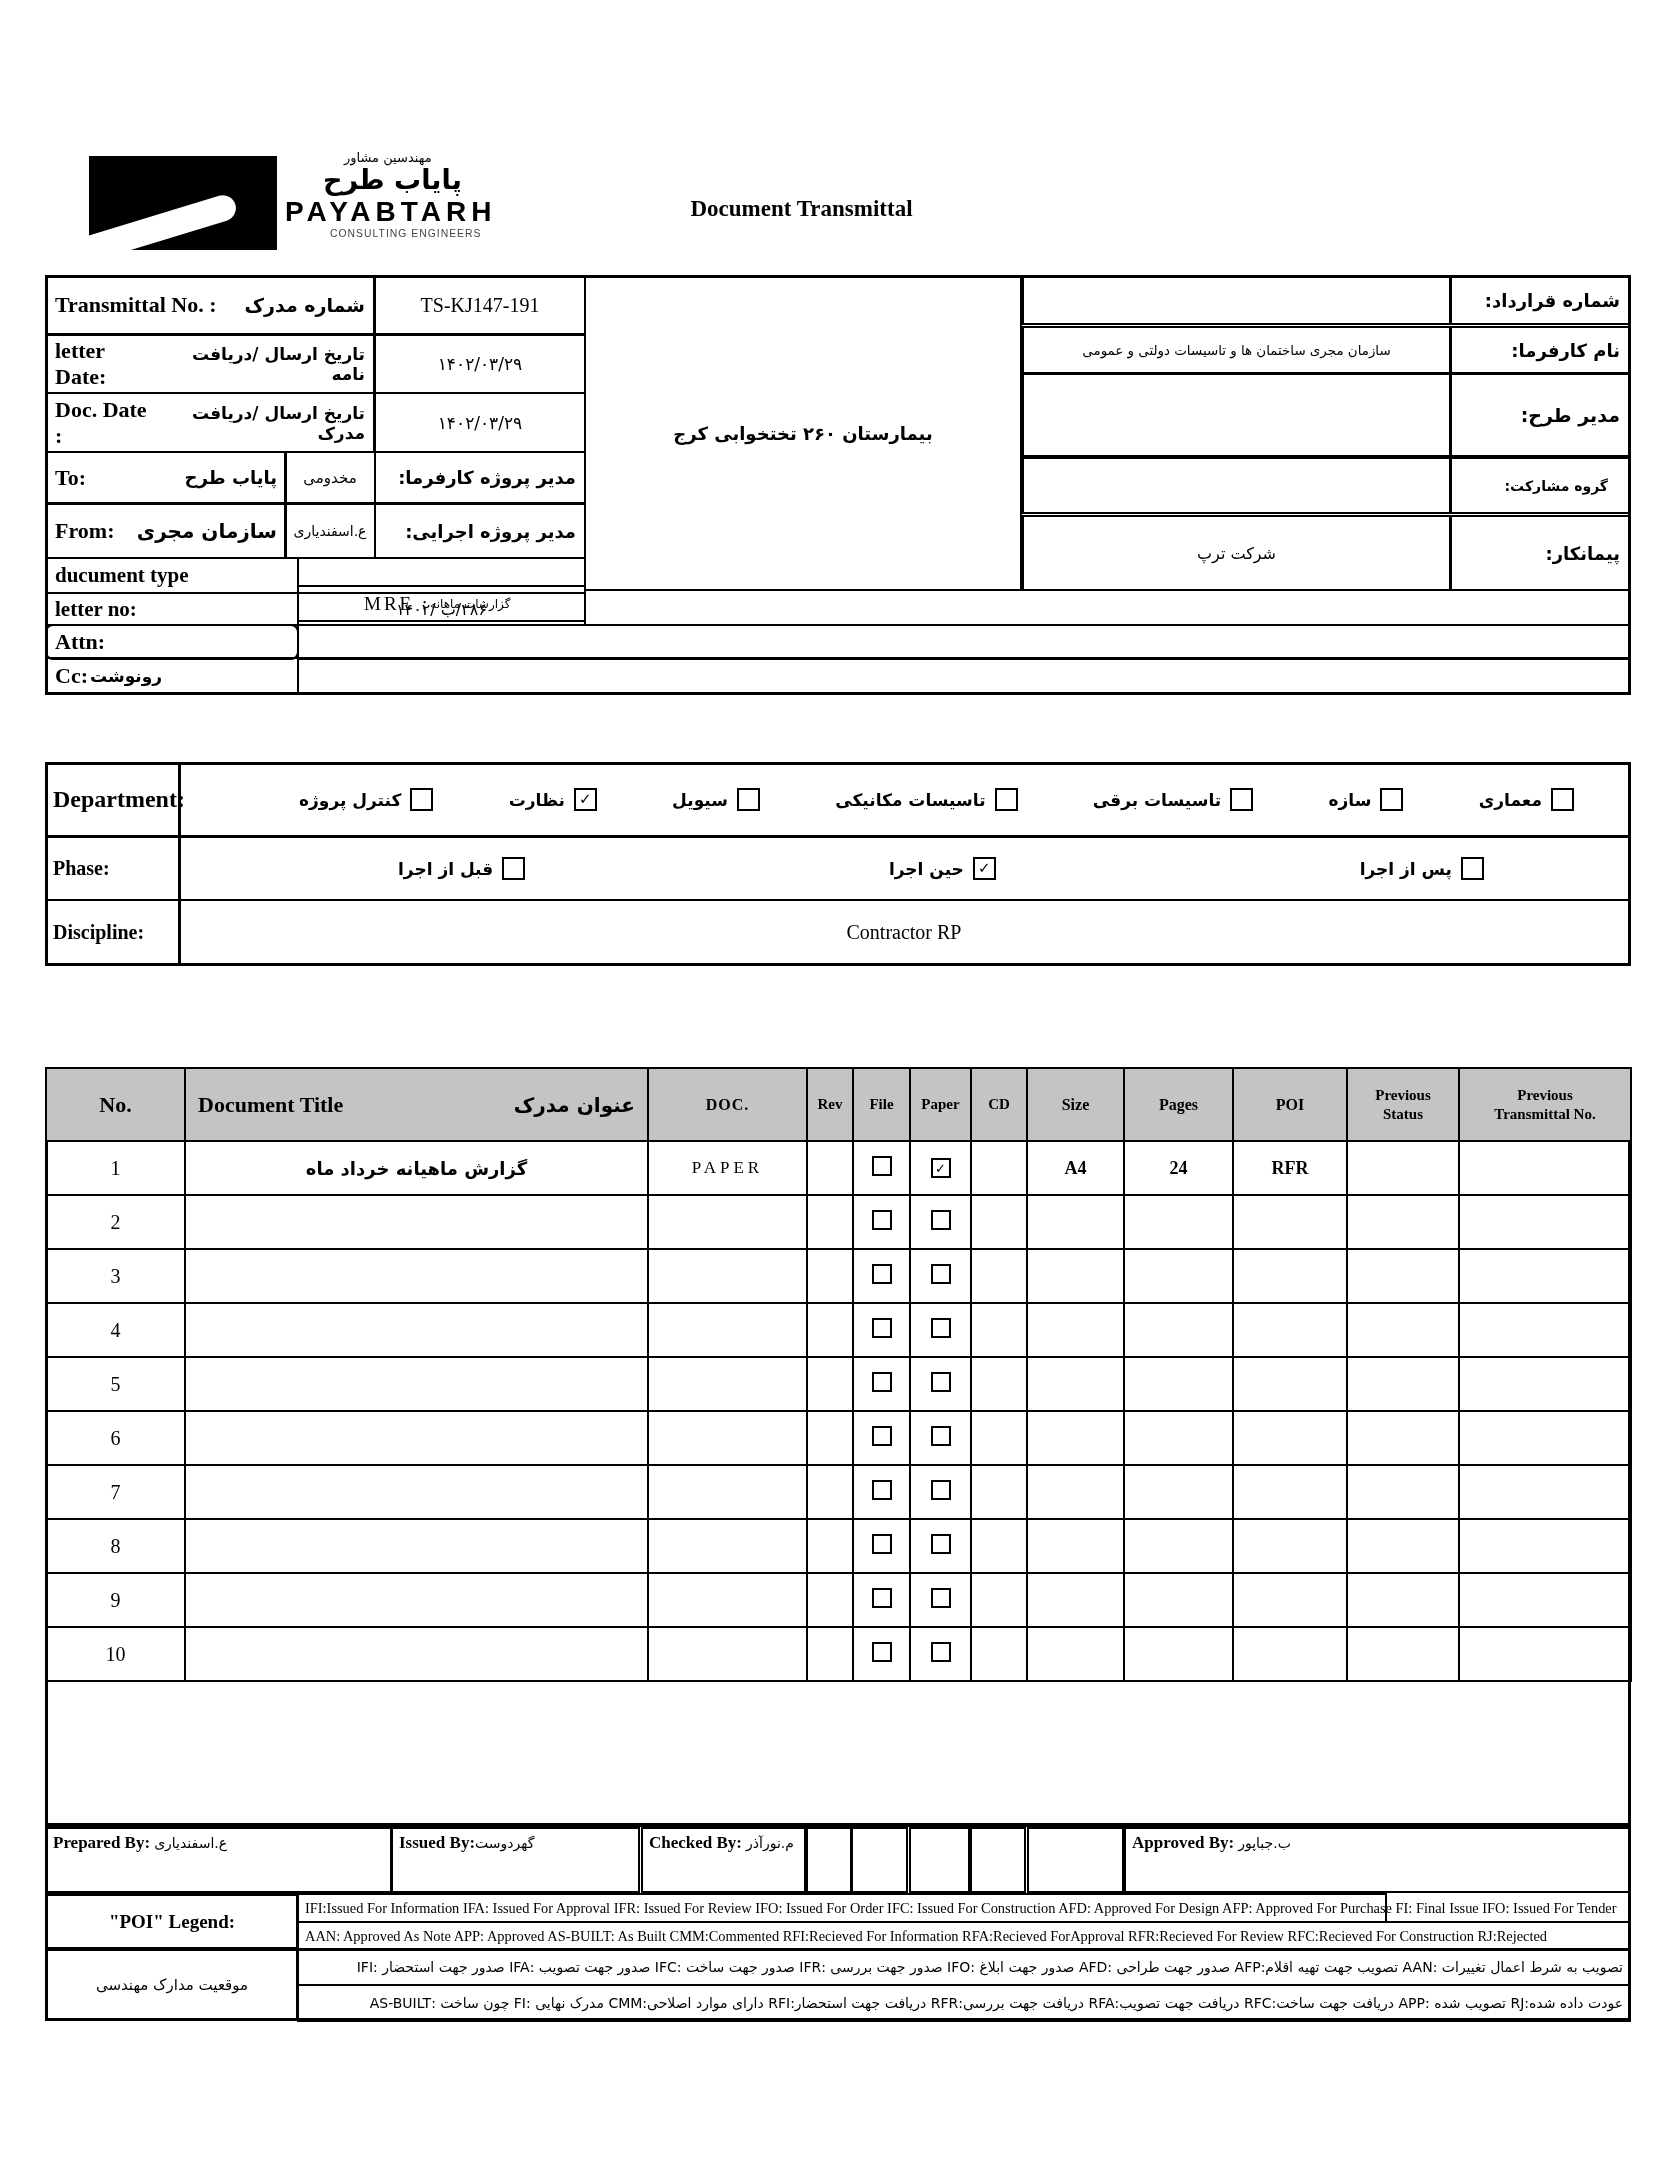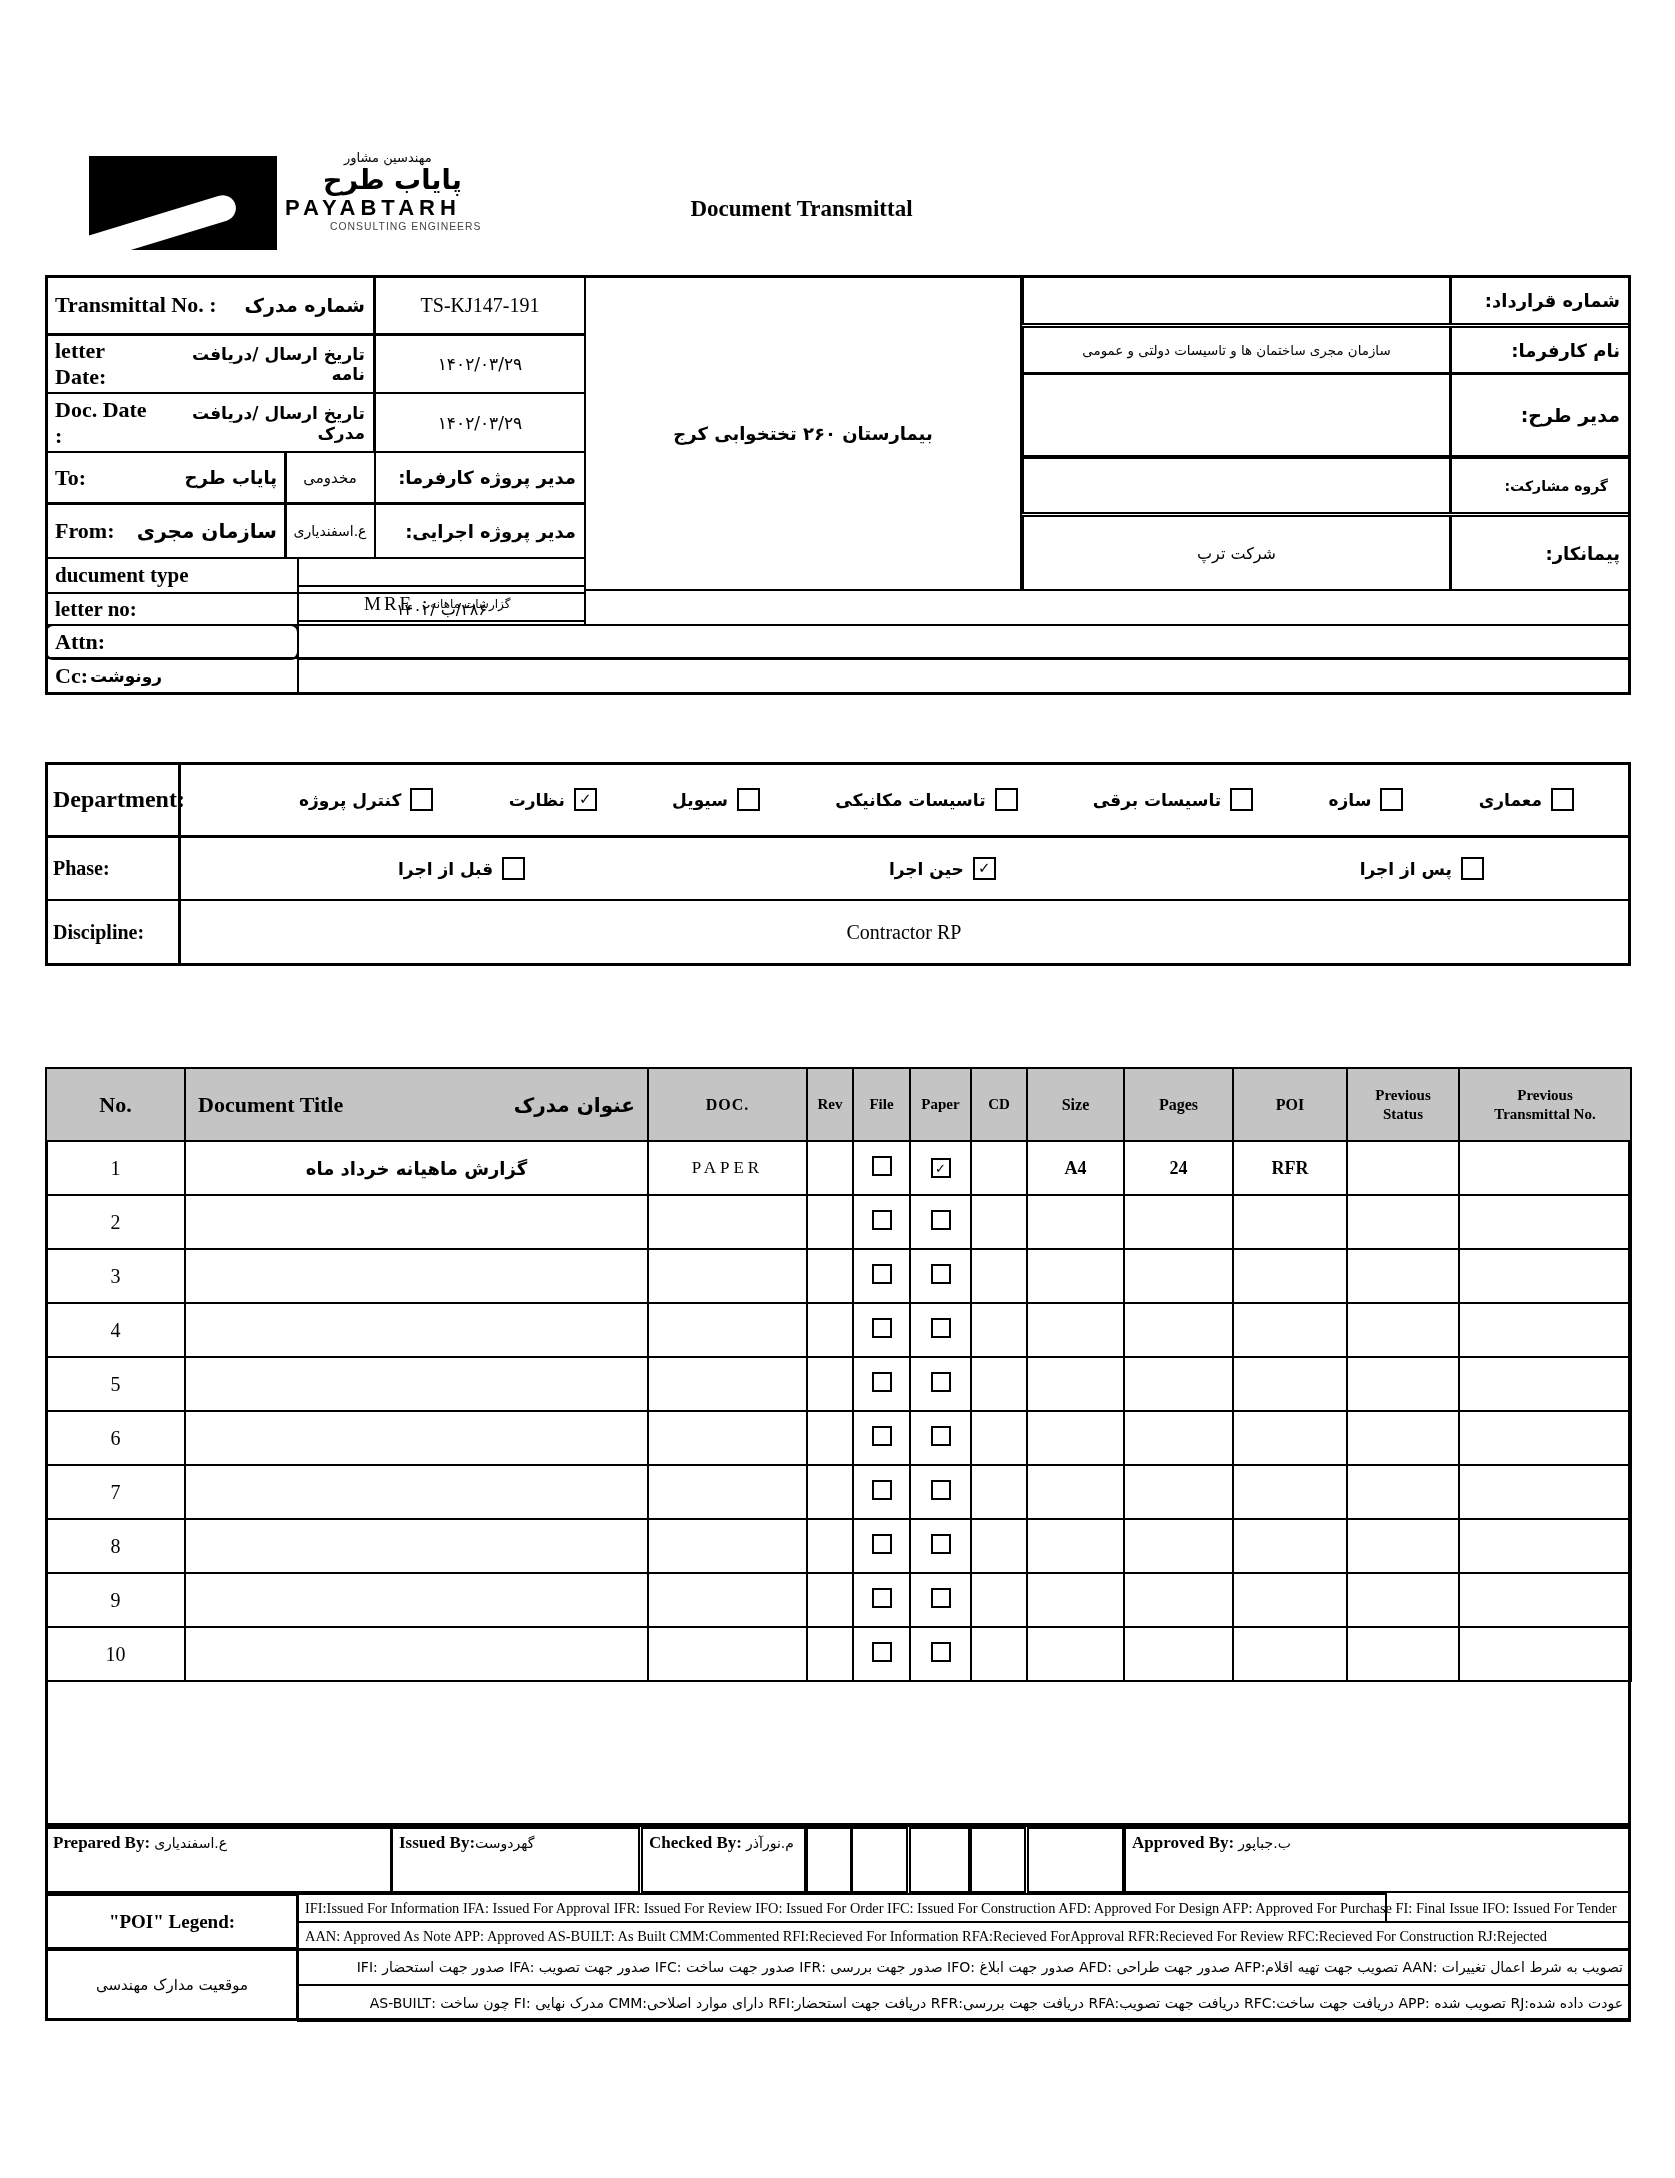--- a/index.html
+++ b/index.html
@@ -33,21 +33,21 @@
 <body>
 
 <div class="page">
 
   <div class="abs" style="left:89px;top:156px;width:188px;height:94px;background:#000;overflow:hidden;">
     <div class="logo-swoosh"></div>
   </div>
   <div class="abs" style="left:285px;top:150px;width:228px;height:109px;">
     <div class="fa" style="font-size:13px;text-align:left;padding-left:59px;">مهندسین مشاور</div>
     <div class="fab" style="font-size:27px;text-align:left;padding-left:38px;line-height:1.1;">پایاب طرح</div>
-    <div class="en" style="font-family:'Liberation Sans','DejaVu Sans',sans-serif;font-size:22px;letter-spacing:5px;line-height:1.2;">PAYABTARH</div>
+    <div class="en" style="font-family:'Liberation Sans','DejaVu Sans',sans-serif;font-size:28px;letter-spacing:5px;line-height:1.2;">PAYABTARH</div>
     <div style="font-family:'Liberation Sans','DejaVu Sans',sans-serif;font-size:10.4px;color:#444;letter-spacing:1px;padding-left:45px;">CONSULTING ENGINEERS</div>
   </div>
 
   <div class="abs en" style="left:554px;top:196px;width:495px;text-align:center;font-size:23px;">Document Transmittal</div>
 
   <div class="cell thick" style="left:45px;top:275px;width:1586px;height:420px;"></div>
 
   <div class="cell flexlr" style="left:45px;top:275px;width:330px;height:60px;">
     <span class="en" style="font-size:22px;">Transmittal No. :</span>
     <span class="fab" style="font-size:19px;">شماره مدرک</span>

